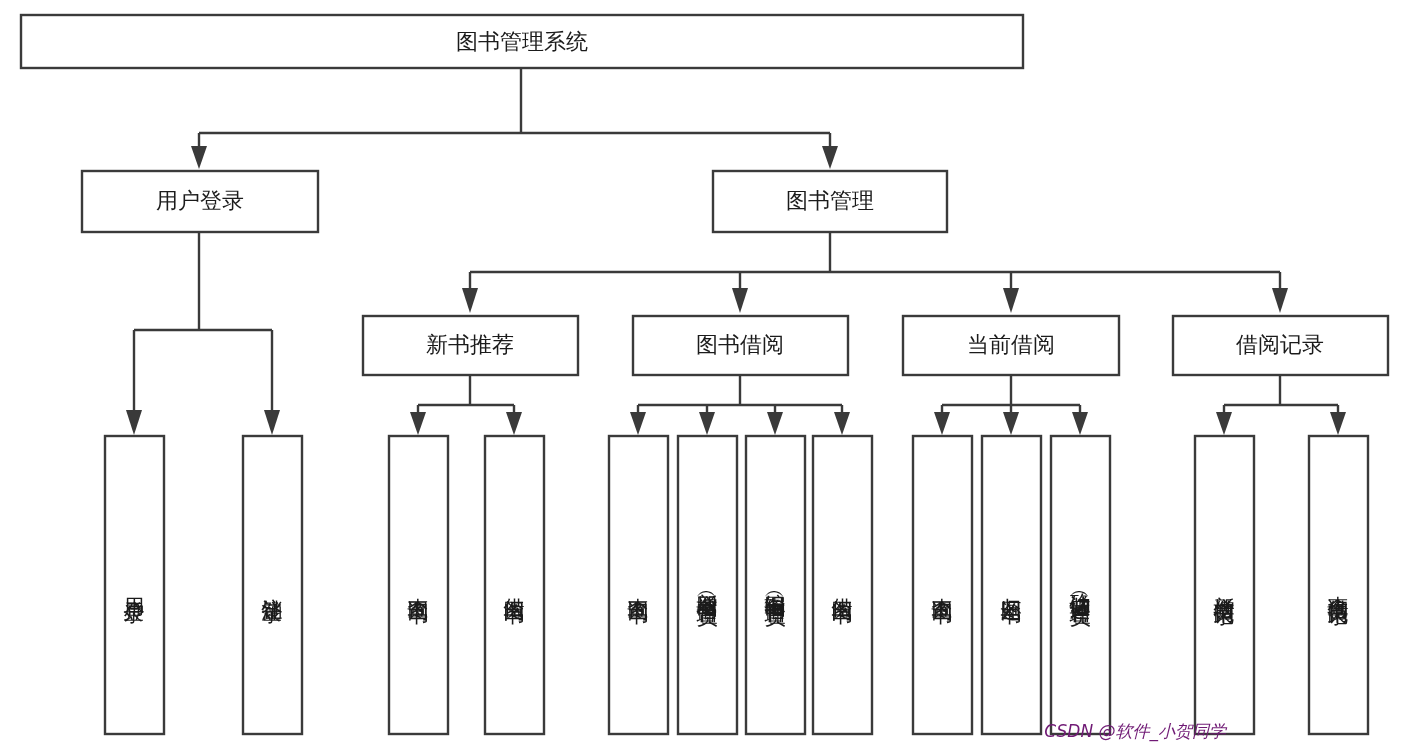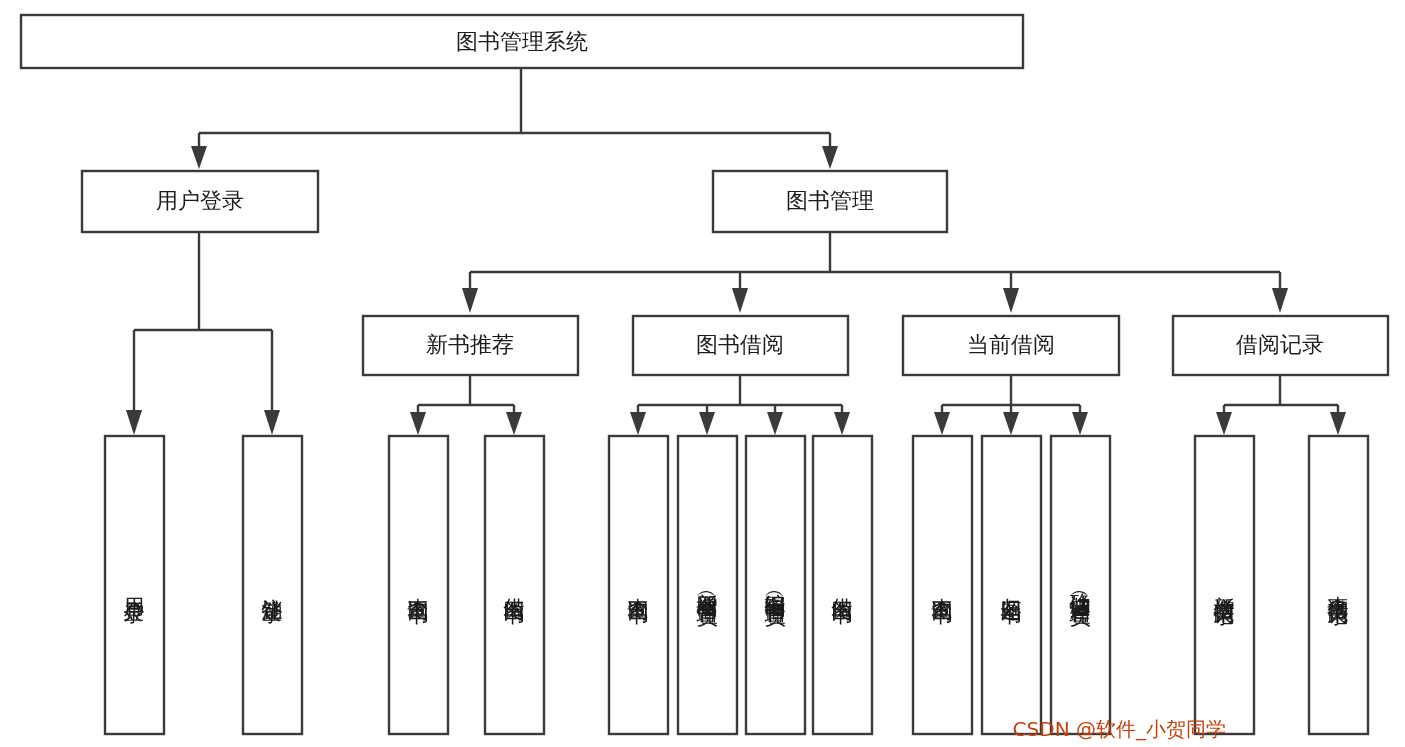--- a/index.html
+++ b/index.html
@@ -55,24 +55,25 @@
     writing-mode: vertical-rl;
     text-orientation: upright;
     text-anchor: middle;
     letter-spacing: 2px;
   }
   .watermark {
     position: absolute;
     right: 8px;
     bottom: 4px;
     font-family: "DejaVu Sans", "Liberation Sans", sans-serif;
-    font-size: 20px;
-    color: #c2410c;
+    font-size: 17px;
+    color: #701a75;
     white-space: nowrap;
     pointer-events: none;
+    font-style: italic;
   }
 </style>
 </head>
 <body>
 
 <div id="diagram-root">
 
   <svg id="flowchart" viewBox="0 0 1405 747" xmlns="http://www.w3.org/2000/svg">
 
     <g>

